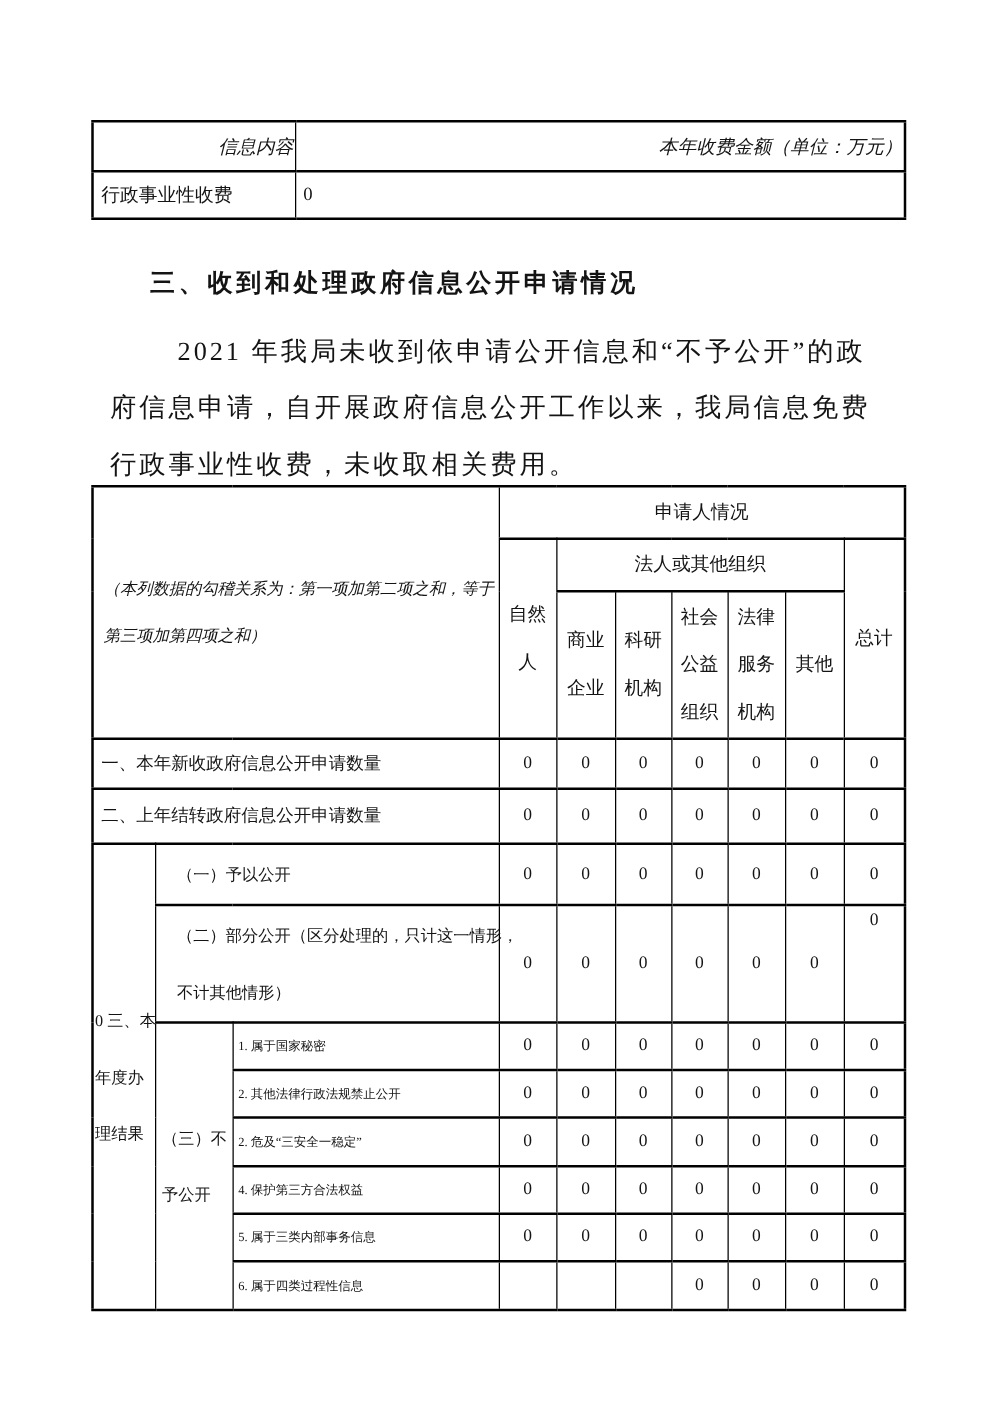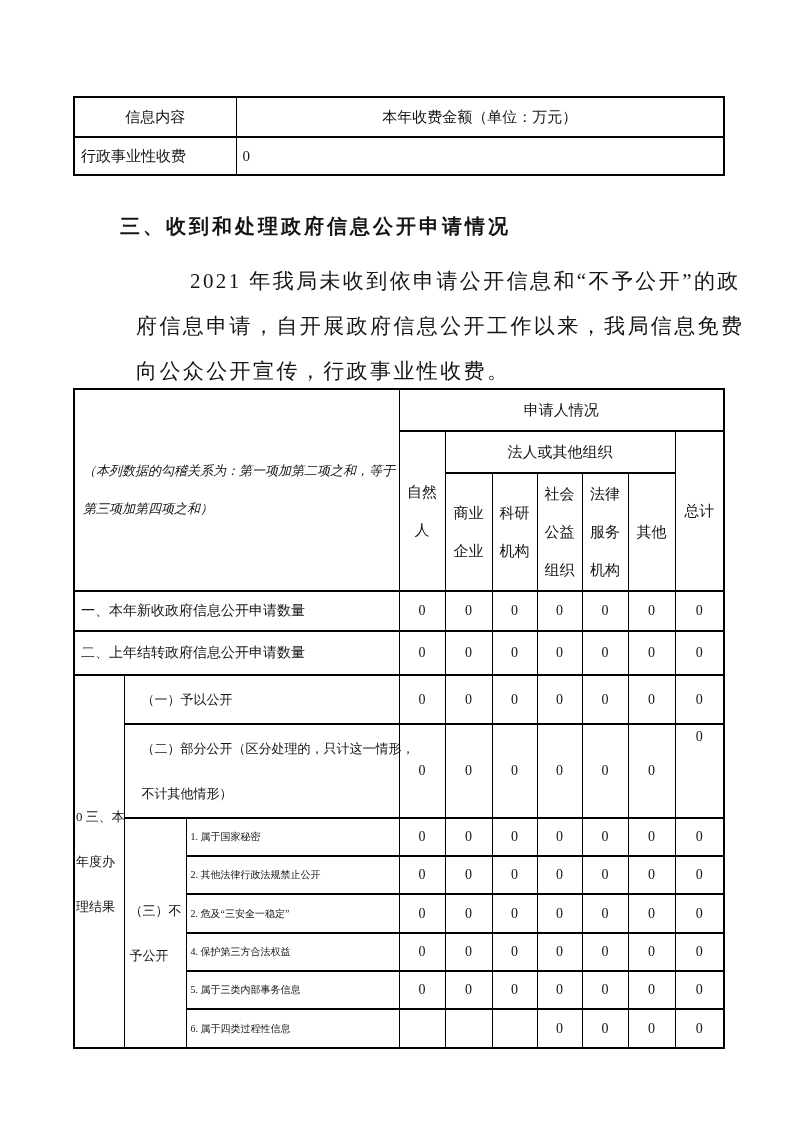--- a/index.html
+++ b/index.html
@@ -22,33 +22,33 @@
   }
   .fee-table td {
     border:1px solid #000;
     border-top-width:2px; border-bottom-width:2px;
     vertical-align:middle;
   }
   .fee-table .hdr-row td {
     background:#c6d9f0;
     text-align:center;
   }
-  .fee-table .center { text-align:center; }
+  .fee-table .center { text-align:right;font-style:italic; }
   .fee-table .left  { text-align:left; padding-left:6px; }
 
   
   .section-heading {
     position:absolute; left:120px; top:213px;
     font-family:"Liberation Sans","DejaVu Sans",sans-serif;
     font-weight:bold; font-size:20px; letter-spacing:3px;
     white-space:pre;
   }
   .paragraph {
     position:absolute; left:88px; top:259px; width:650px;
-    font-size:21px; letter-spacing:2.4px; line-height:45px;margin-left:48px;
+    font-size:21px; letter-spacing:2.4px; line-height:45px;
   }
   .para-line { white-space:pre; }
   .para-line.indent { text-indent:54px; }
 
   
   .req-table {
     position:absolute; left:73px; top:388px; width:650px;
     font-size:14px;
     border:2px solid #000;
   }
@@ -92,21 +92,21 @@
     <td class="left">0</td>
   </tr>
 </tbody>
   </table>
 
 <div class="section-heading">三、收到和处理政府信息公开申请情况</div>
 
 <div class="paragraph">
   <div class="para-line indent">2021 年我局未收到依申请公开信息和“不予公开”的政</div>
   <div class="para-line">府信息申请，自开展政府信息公开工作以来，我局信息免费</div>
-  <div class="para-line">向公众公开宣传，行政事业性收费。</div>
+  <div class="para-line">行政事业性收费，未收取相关费用。</div>
 </div>
 
 <table class="req-table">
   <colgroup>
     <col style="width:50px">
       <col style="width:62px">
       <col style="width:213px">
     <col style="width:46px">
       <col style="width:47px">
       <col style="width:45px">

